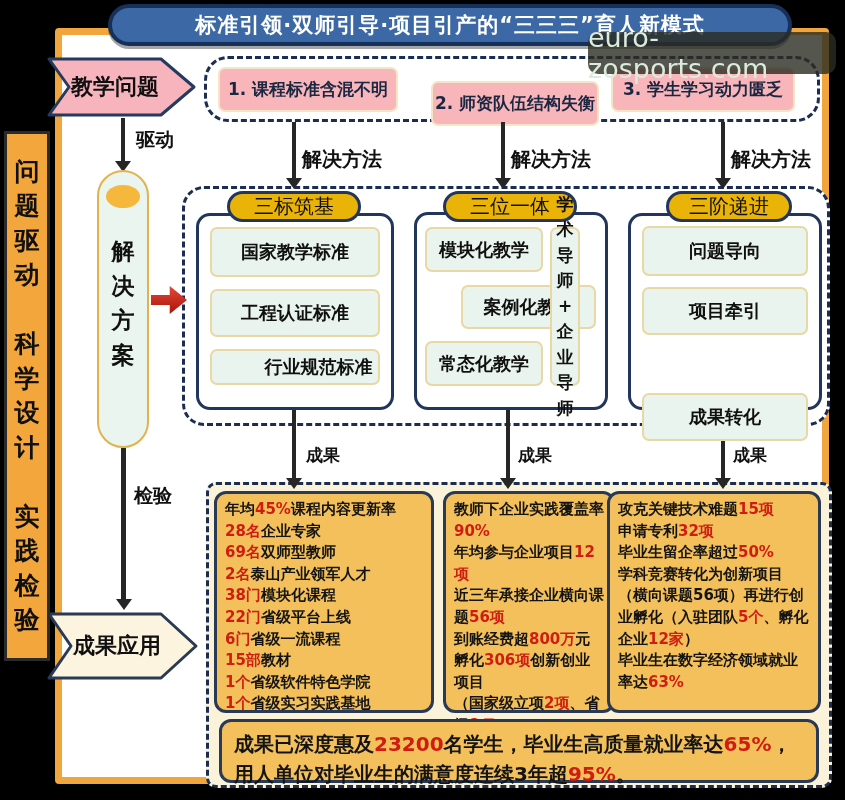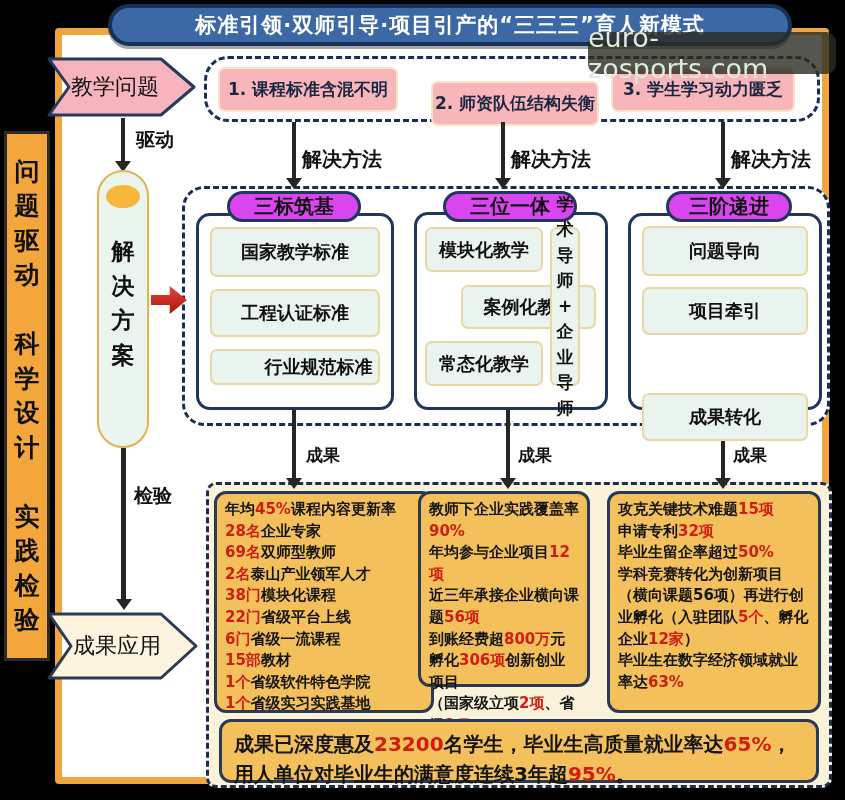--- a/index.html
+++ b/index.html
@@ -61,40 +61,40 @@
   .av { width:4px; background:#262626; z-index:3; }
   .av::after {
     content:""; position:absolute; left:50%; bottom:-9px; transform:translateX(-50%);
     border:8px solid transparent; border-top:11px solid #262626; border-bottom:0;
   }
   .flow-label { z-index:4; font-weight:800; font-size:19px; color:#101010; }
   .small-label { z-index:4; font-weight:800; font-size:20px; color:#101010; }
 
   .chev { z-index:4; }
   .chev-text {
-    z-index:5; font-weight:400; font-size:22px; color:#101010;
+    z-index:5; font-weight:700; font-size:22px; color:#101010;
     display:flex; align-items:center; justify-content:center;
   }
 
   .dashed-box { border:3px dashed #1b2d52; background:#fff; z-index:2; }
   .problems-box { left:204px; top:56px; width:616px; height:66px; border-radius:24px; }
   .solutions-box { left:182px; top:186px; width:648px; height:240px; border-radius:22px; }
   .results-box { left:206px; top:482px; width:626px; height:306px; border-radius:10px; background:#fbf2da; }
 
   .pink-box {
     background:#f8b5ba; border:2px solid #f3e6c5; border-radius:7px; z-index:3;
     display:flex; align-items:center; justify-content:center;
     font-size:17px; font-weight:800; color:#1a2742; white-space:nowrap;
   }
 
   .card { background:#fff; border:3px solid #22355c; border-radius:14px; z-index:3; }
   .pill {
-    background:#d946ef; border:3px solid #22355c; border-radius:17px; z-index:4;
-    display:flex; align-items:center; justify-content:center;
-    font-size:20px; font-weight:700; color:#101010; white-space:nowrap;
+    background:#eab308; border:3px solid #22355c; border-radius:17px; z-index:4;
+    display:flex; align-items:center; justify-content:center;
+    font-size:20px; font-weight:400; color:#101010; white-space:nowrap;
   }
   .mint-box {
     background:#e9f4ee; border:2px solid #e9d8a3; border-radius:7px; z-index:4;
     display:flex; align-items:center; justify-content:center;
     font-size:18px; font-weight:800; color:#101010; white-space:nowrap;
   }
   .mentor-box {
     white-space:pre-line; text-align:center; font-size:17px; line-height:1.5; word-break:break-all;
   }
 
@@ -195,21 +195,21 @@
     <div class="rline"><span class="hl">28名</span><span>企业专家</span></div>
     <div class="rline"><span class="hl">69名</span><span>双师型教师</span></div>
     <div class="rline"><span class="hl">2名</span><span>泰山产业领军人才</span></div>
     <div class="rline"><span class="hl">38门</span><span>模块化课程</span></div>
     <div class="rline"><span class="hl">22门</span><span>省级平台上线</span></div>
     <div class="rline"><span class="hl">6门</span><span>省级一流课程</span></div>
     <div class="rline"><span class="hl">15部</span><span>教材</span></div>
     <div class="rline"><span class="hl">1个</span><span>省级软件特色学院</span></div>
     <div class="rline"><span class="hl">1个</span><span>省级实习实践基地</span></div>
   </div>
-<div class="abs gold-box" style="left:418px; top:491px; width:172px; height:196px;">
+<div class="abs gold-box" style="left:443px; top:491px; width:172px; height:222px;">
     <div class="rline"><span>教师下企业实践覆盖率</span><span class="hl">90%</span></div>
     <div class="rline"><span>年均参与企业项目</span><span class="hl">12项</span></div>
     <div class="rline"><span>近三年承接企业横向课题</span><span class="hl">56项</span></div>
     <div class="rline"><span>到账经费超</span><span class="hl">800万</span><span>元</span></div>
     <div class="rline"><span>孵化</span><span class="hl">306项</span><span>创新创业项目</span></div>
     <div class="rline"><span>（国家级立项</span><span class="hl">2项</span><span>、省级</span><span class="hl">8项</span><span>）</span></div>
   </div>
 <div class="abs gold-box" style="left:607px; top:491px; width:214px; height:222px;">
     <div class="rline"><span>攻克关键技术难题</span><span class="hl">15项</span></div>
     <div class="rline"><span>申请专利</span><span class="hl">32项</span></div>

